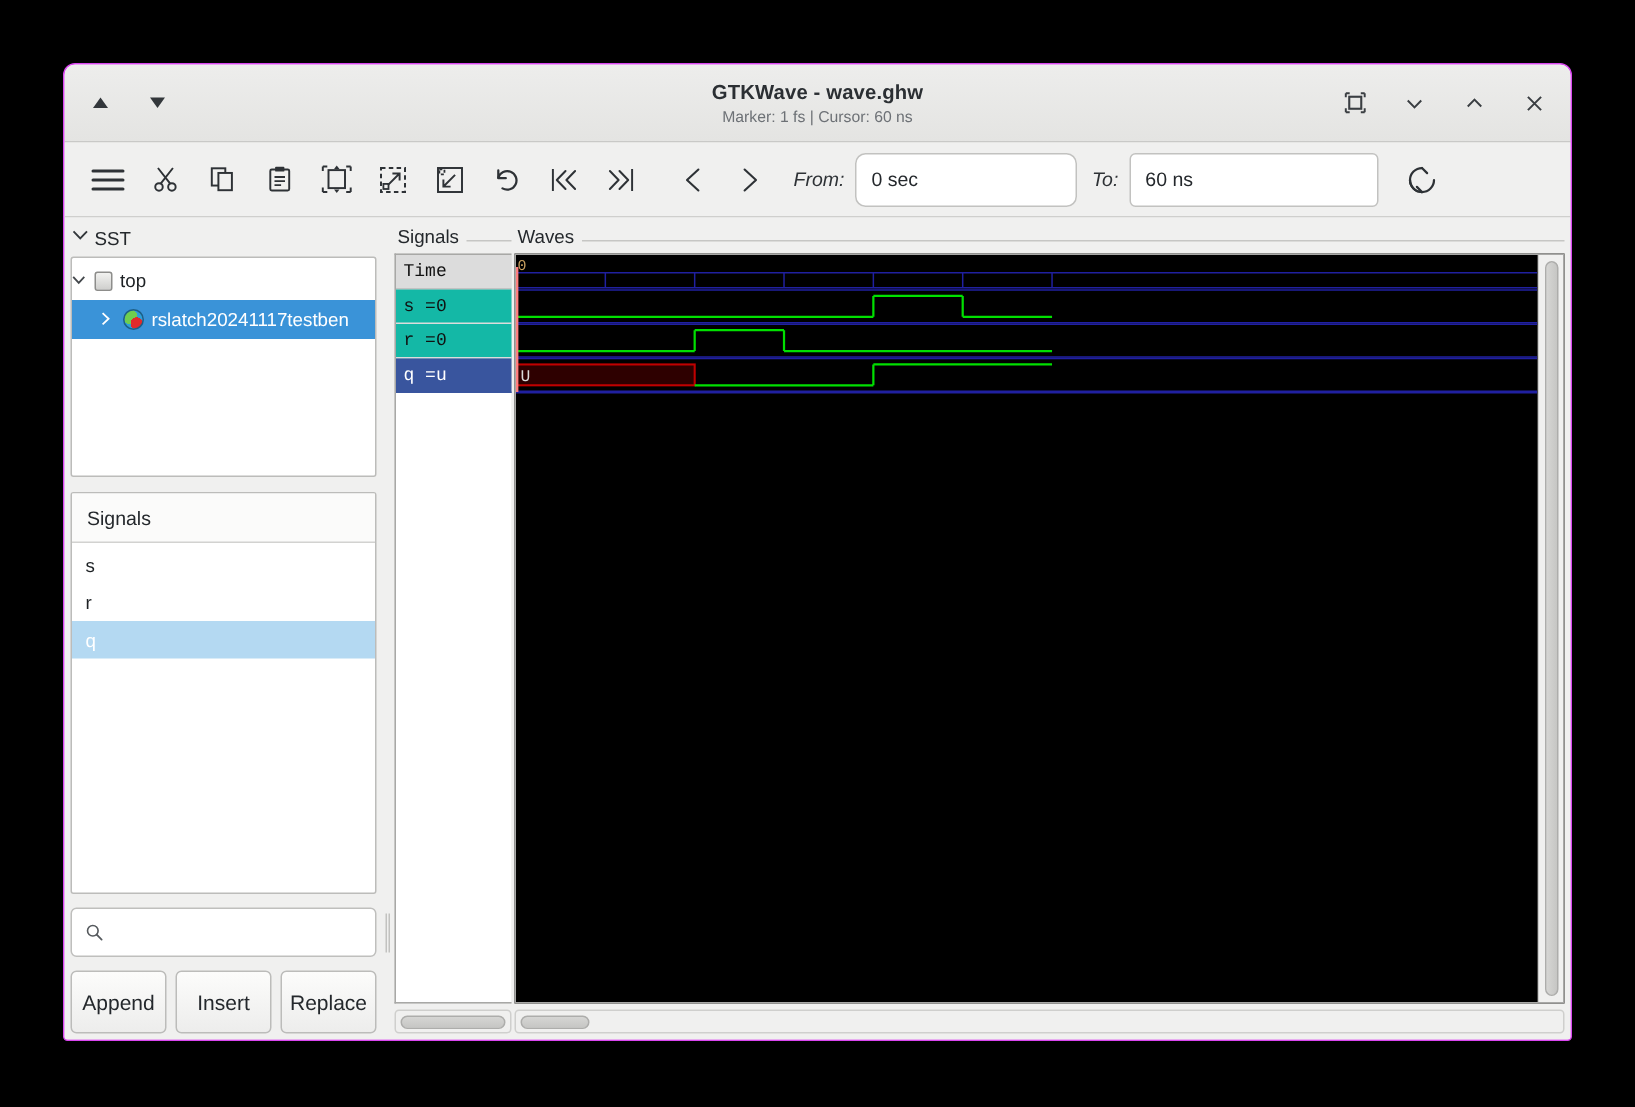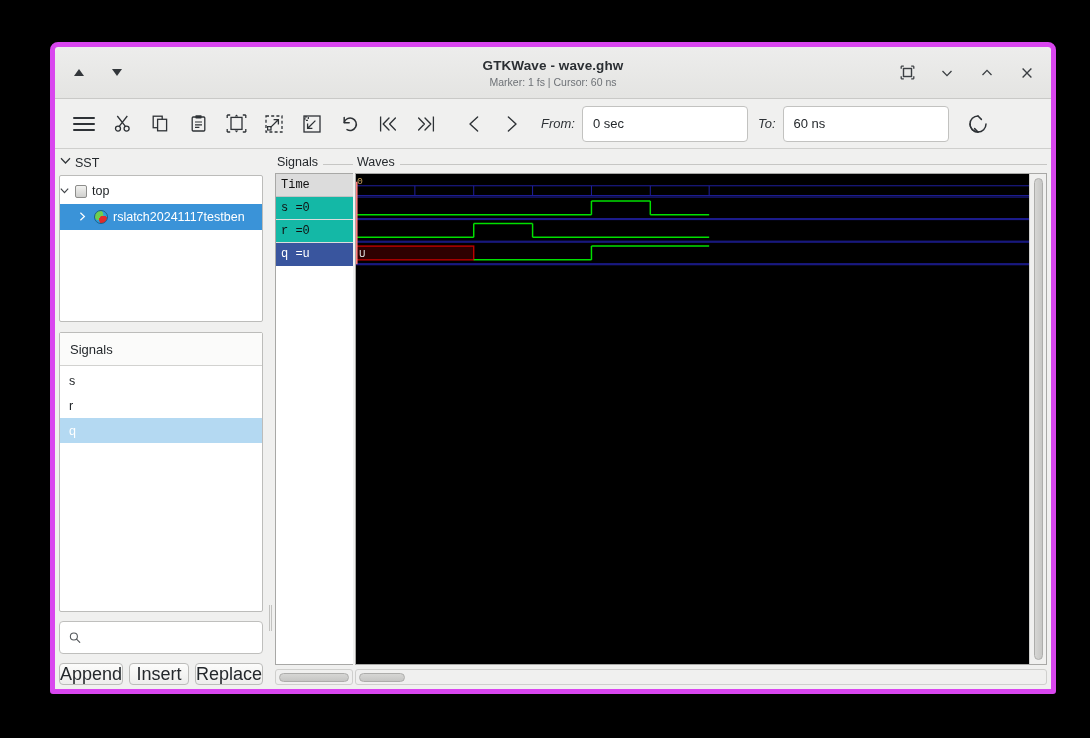--- a/index.html
+++ b/index.html
@@ -6,24 +6,24 @@
   html, body {
     width: 1090px; height: 738px;
     background: #000;
     font-family: "Liberation Sans", sans-serif;
     overflow: hidden;
   }
 
   
   #window {
     position: absolute;
-    left: 50px; top: 42px;
+    left: 42px; top: 42px;
     width: 1006px; height: 652px;
     background: #f0f0ef;
-    border: 5px solid #d946ef;
+    border: 1px solid #d946ef;
     border-radius: 8px 8px 3px 3px;
     display: flex; flex-direction: column;
     overflow: hidden;
   }
 
   
   #titlebar {
     height: 52px;
     background: linear-gradient(#ededec, #e4e4e2);
     border-bottom: 1px solid #c9c9c7;
@@ -74,21 +74,21 @@
   .fieldlbl {
     font-size: 13px; color: #2e3236;
     margin: 0 7px 0 10px; white-space: nowrap; font-style: italic;
   }
   .field {
     height: 36px; background: #fff;
     border: 1px solid #c2c2c0; border-radius: 4px;
     display: flex; align-items: center;
     padding: 0 10px; font-size: 13px; color: #24282c;
   }
-  #from-field { width: 166px; }
+  #from-field { width: 148px; border-radius: 7px; }
   #to-field { width: 166px; }
   .tool.spaced { margin-left: 10px; }
 
   
   #body {
     flex: 1; display: flex; min-height: 0;
     background: #f0f0ef; padding: 4px 4px 4px 4px;
   }
 
   
@@ -153,24 +153,24 @@
     background: #fff; border: 1px solid #bfbfbd; border-radius: 4px;
     display: flex; align-items: center; padding: 0 9px; gap: 6px;
   }
   #search-input {
     border: 0; outline: 0; font-size: 12.5px; width: 100%;
     font-family: "Liberation Sans", sans-serif; color: #24282c;
     background: transparent;
   }
   #btnrow { margin-top: 9px; display: flex; gap: 6px; flex: none; }
   .btn {
-    flex: 1; height: 22px;
+    flex: 1; height: 42px;
     background: linear-gradient(#fcfcfb,#ededec);
     border: 1px solid #bcbcba; border-radius: 4px;
-    font-size: 18px; color: #24282c;
+    font-size: 14px; color: #24282c;
     display: flex; align-items: center; justify-content: center;
     font-family: "Liberation Sans", sans-serif;
   }
 
   
   #vdivider {
     width: 9px; flex: none;
     display: flex; align-items: flex-end; justify-content: center;
     padding-bottom: 54px;
   }

